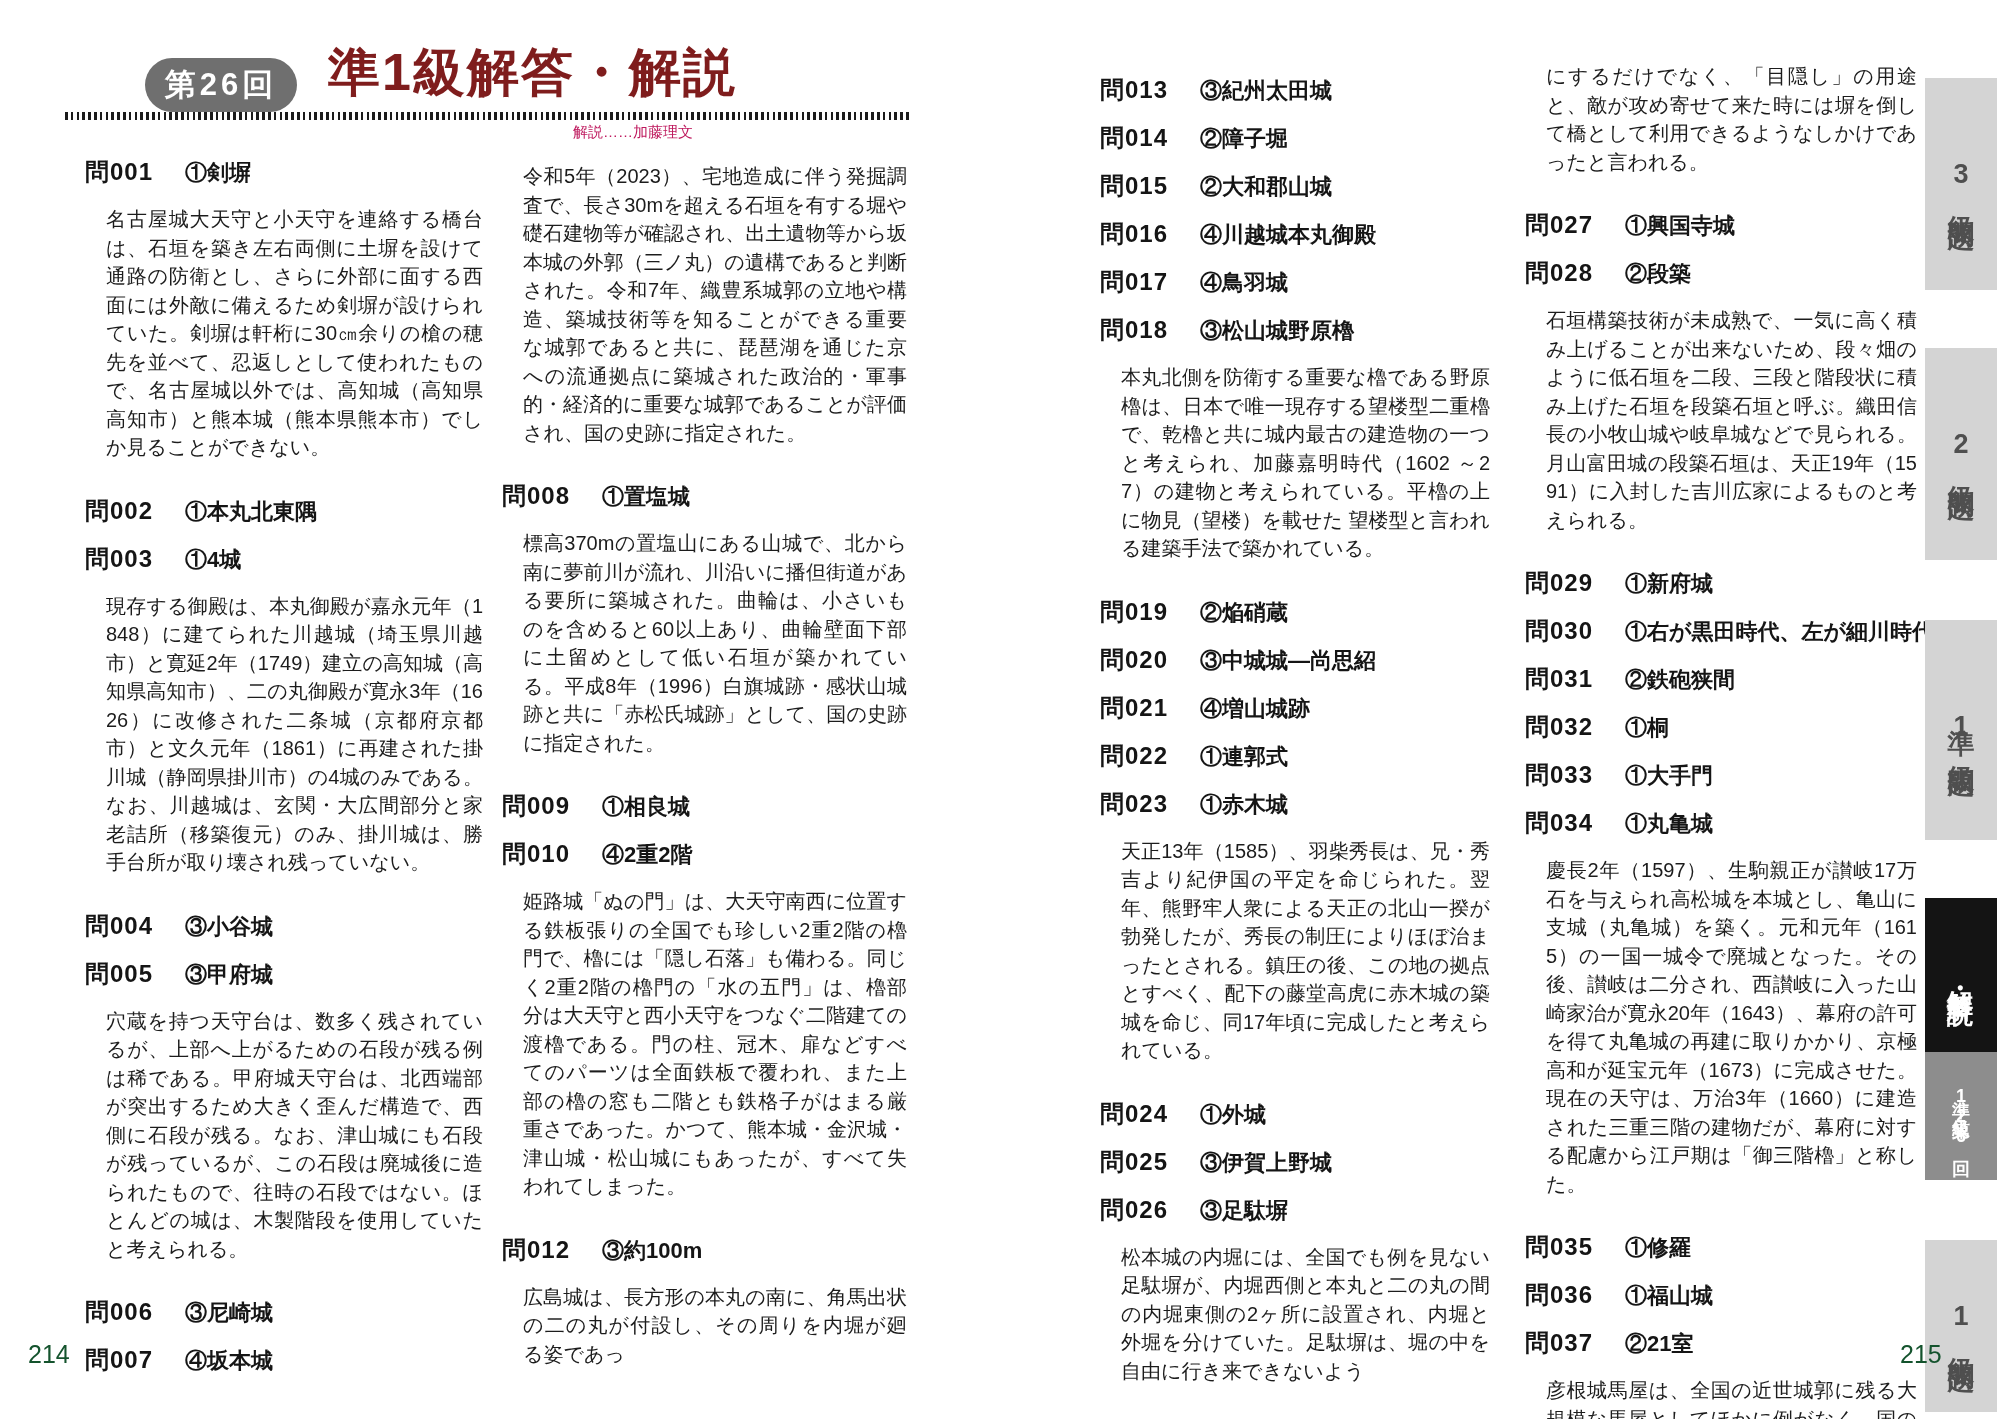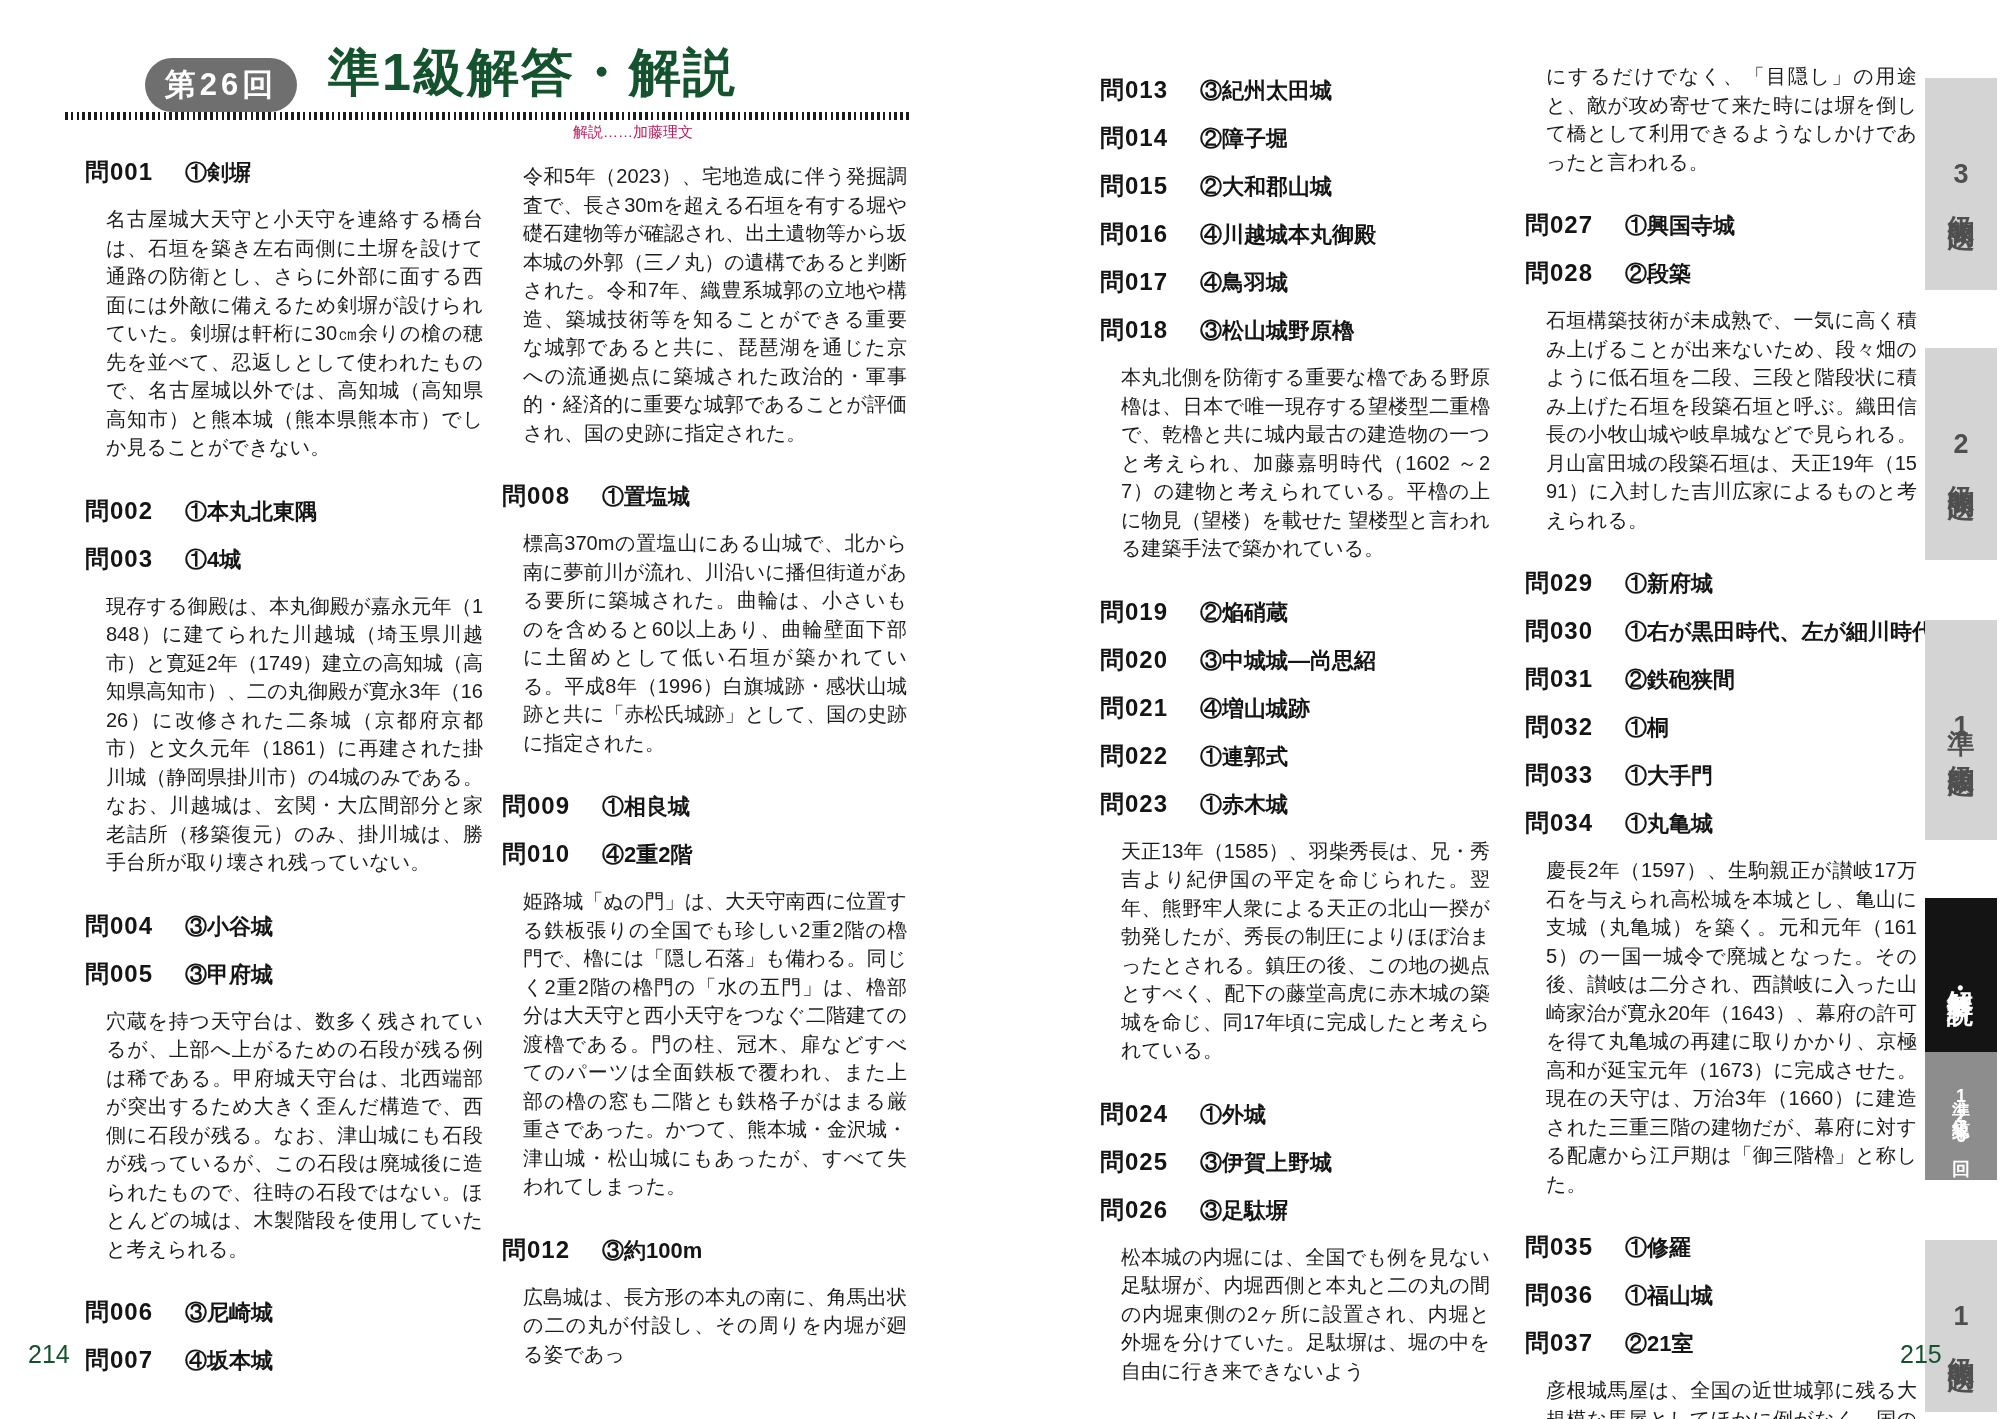--- a/index.html
+++ b/index.html
@@ -15,21 +15,21 @@
 
   
   .badge {
     position:absolute; left:145px; top:58px; width:152px; height:54px;
     border-radius:28px; background:var(--badge-bg); color:#fff;
     font-size:31px; font-weight:700; letter-spacing:4px;
     display:flex; align-items:center; justify-content:center;
   }
   .title {
     position:absolute; left:328px; top:38px; margin:0;
-    font-size:52px; font-weight:900; letter-spacing:2px; color:#14532d;
+    font-size:52px; font-weight:900; letter-spacing:2px; color:#7f1d1d;
   }
   .divider {
     position:absolute; left:65px; top:112px; width:845px; height:8px;
     background:repeating-linear-gradient(90deg,#1b1b1b 0 2.5px,transparent 2.5px 5.8px);
   }
   .byline {
     position:absolute; left:500px; top:123px; width:266px;
     text-align:center; font-size:15px; color:#be185d;
   }
 

